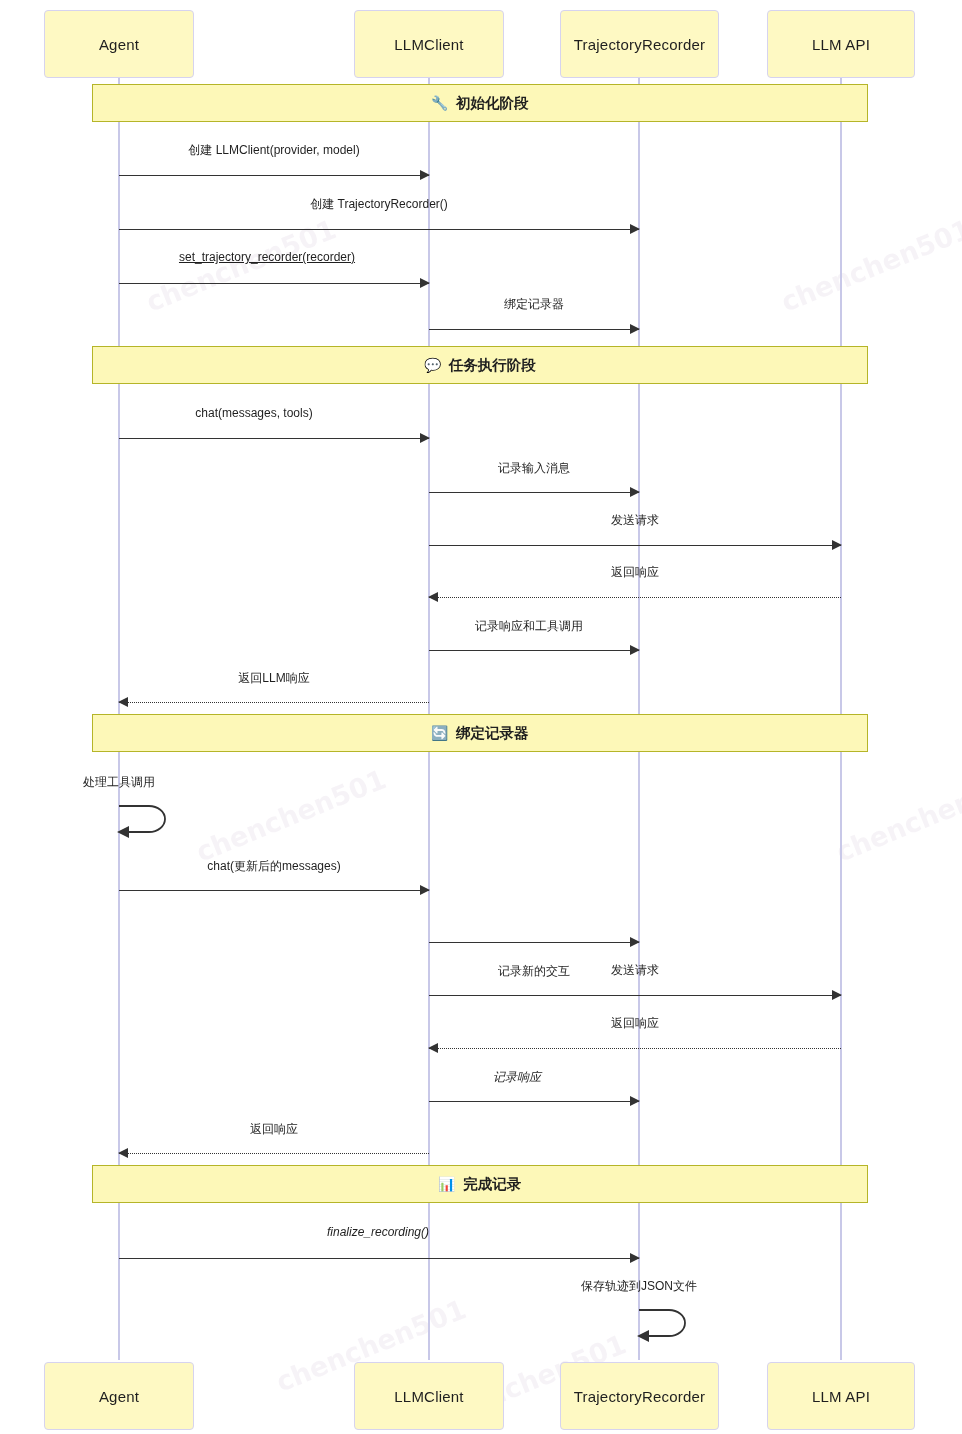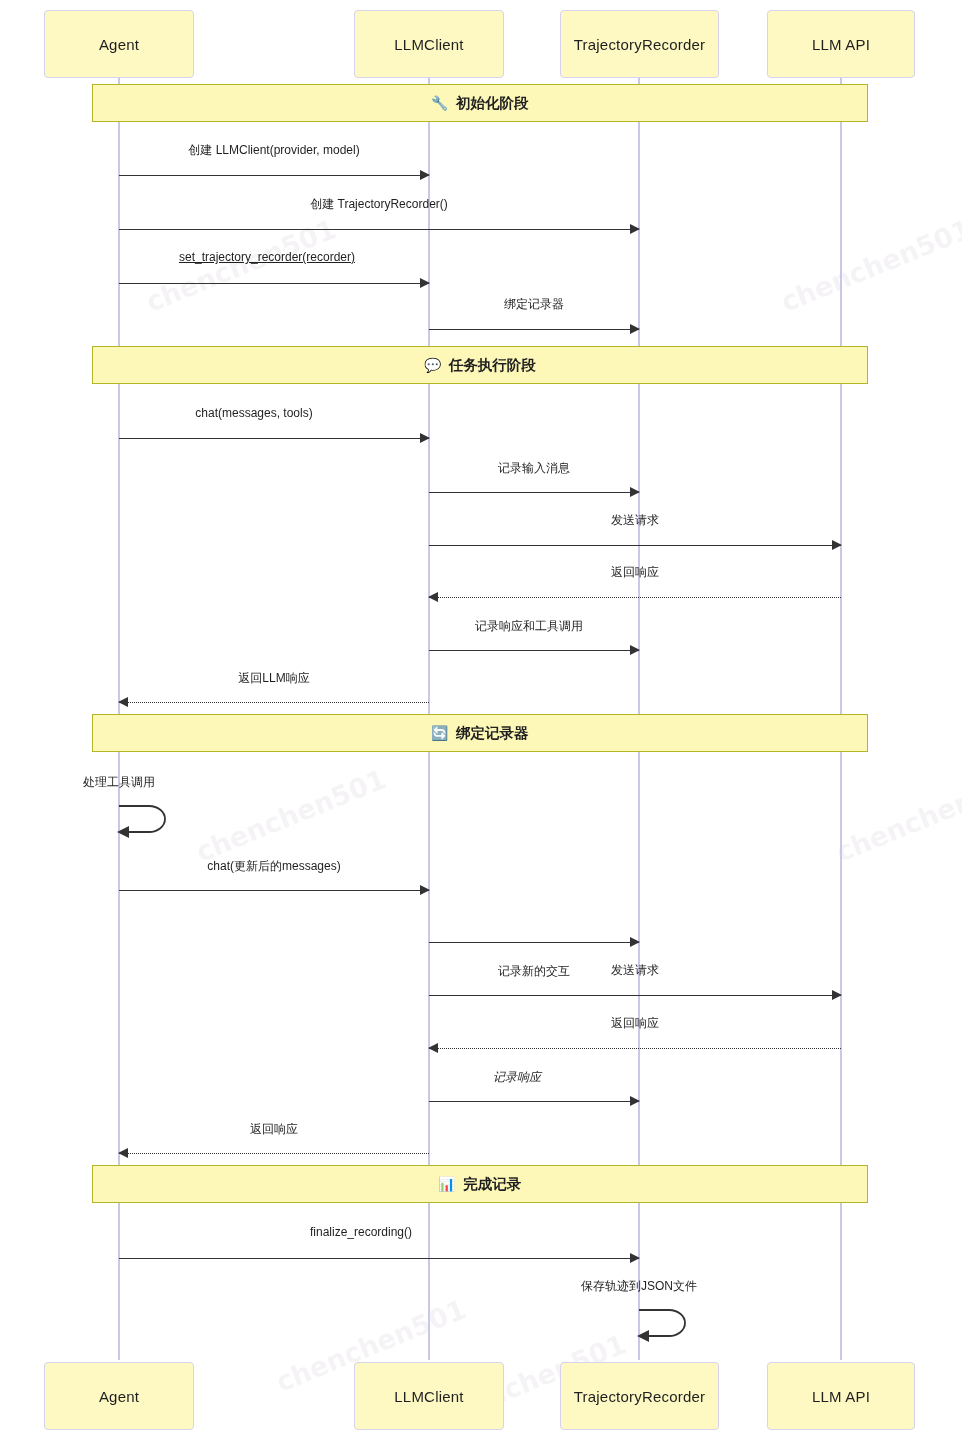--- a/index.html
+++ b/index.html
@@ -270,21 +270,21 @@
   <div class="msg to-left dashed" style="left:119px; top:1153px; width:310px;">
     <div class="line"></div>
       <div class="head"></div>
   </div>
 
   <div class="section-band" style="top:1165px;">
     <span class="band-icon">📊</span>
     <span>完成记录</span>
   </div>
 
-  <div class="msg-label" style="left:361px; top:1225px;">finalize_recording()</div>
+  <div class="msg-label" style="left:378px; top:1225px;font-style:italic;">finalize_recording()</div>
   <div class="msg to-right" style="left:119px; top:1258px; width:520px;">
     <div class="line"></div>
       <div class="head"></div>
   </div>
 
   <div class="msg-label" style="left:639px; top:1278px;">保存轨迹到JSON文件</div>
   <div class="selfloop" style="left:633px; top:1304px;">
     <svg width="70" height="46" viewBox="0 0 70 46">
       <path d="M6,6 L36,6 A16,13 0 0 1 36,32 L14,32" fill="none" stroke="#333333" stroke-width="1.8"></path>
       <polygon points="16,26 4,32 16,38" fill="#333333"></polygon>

